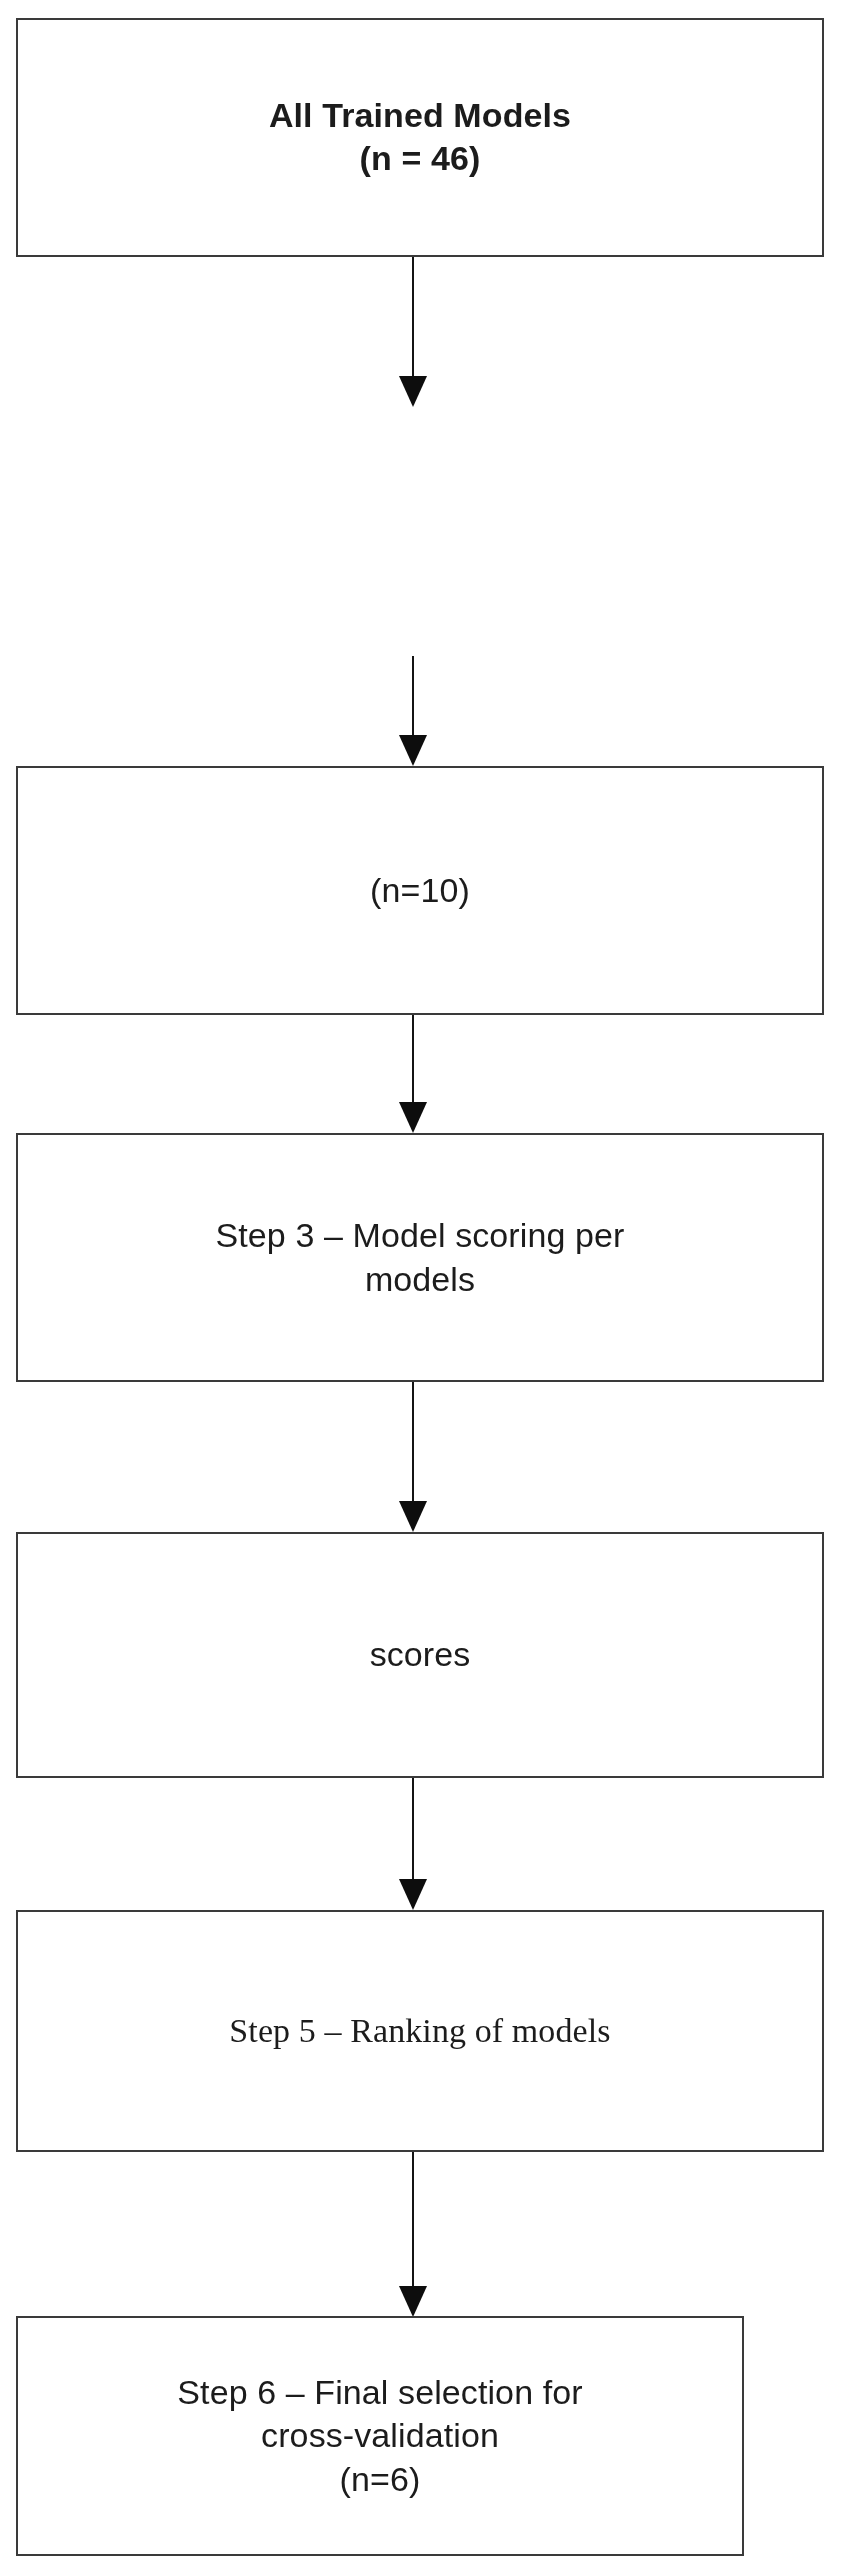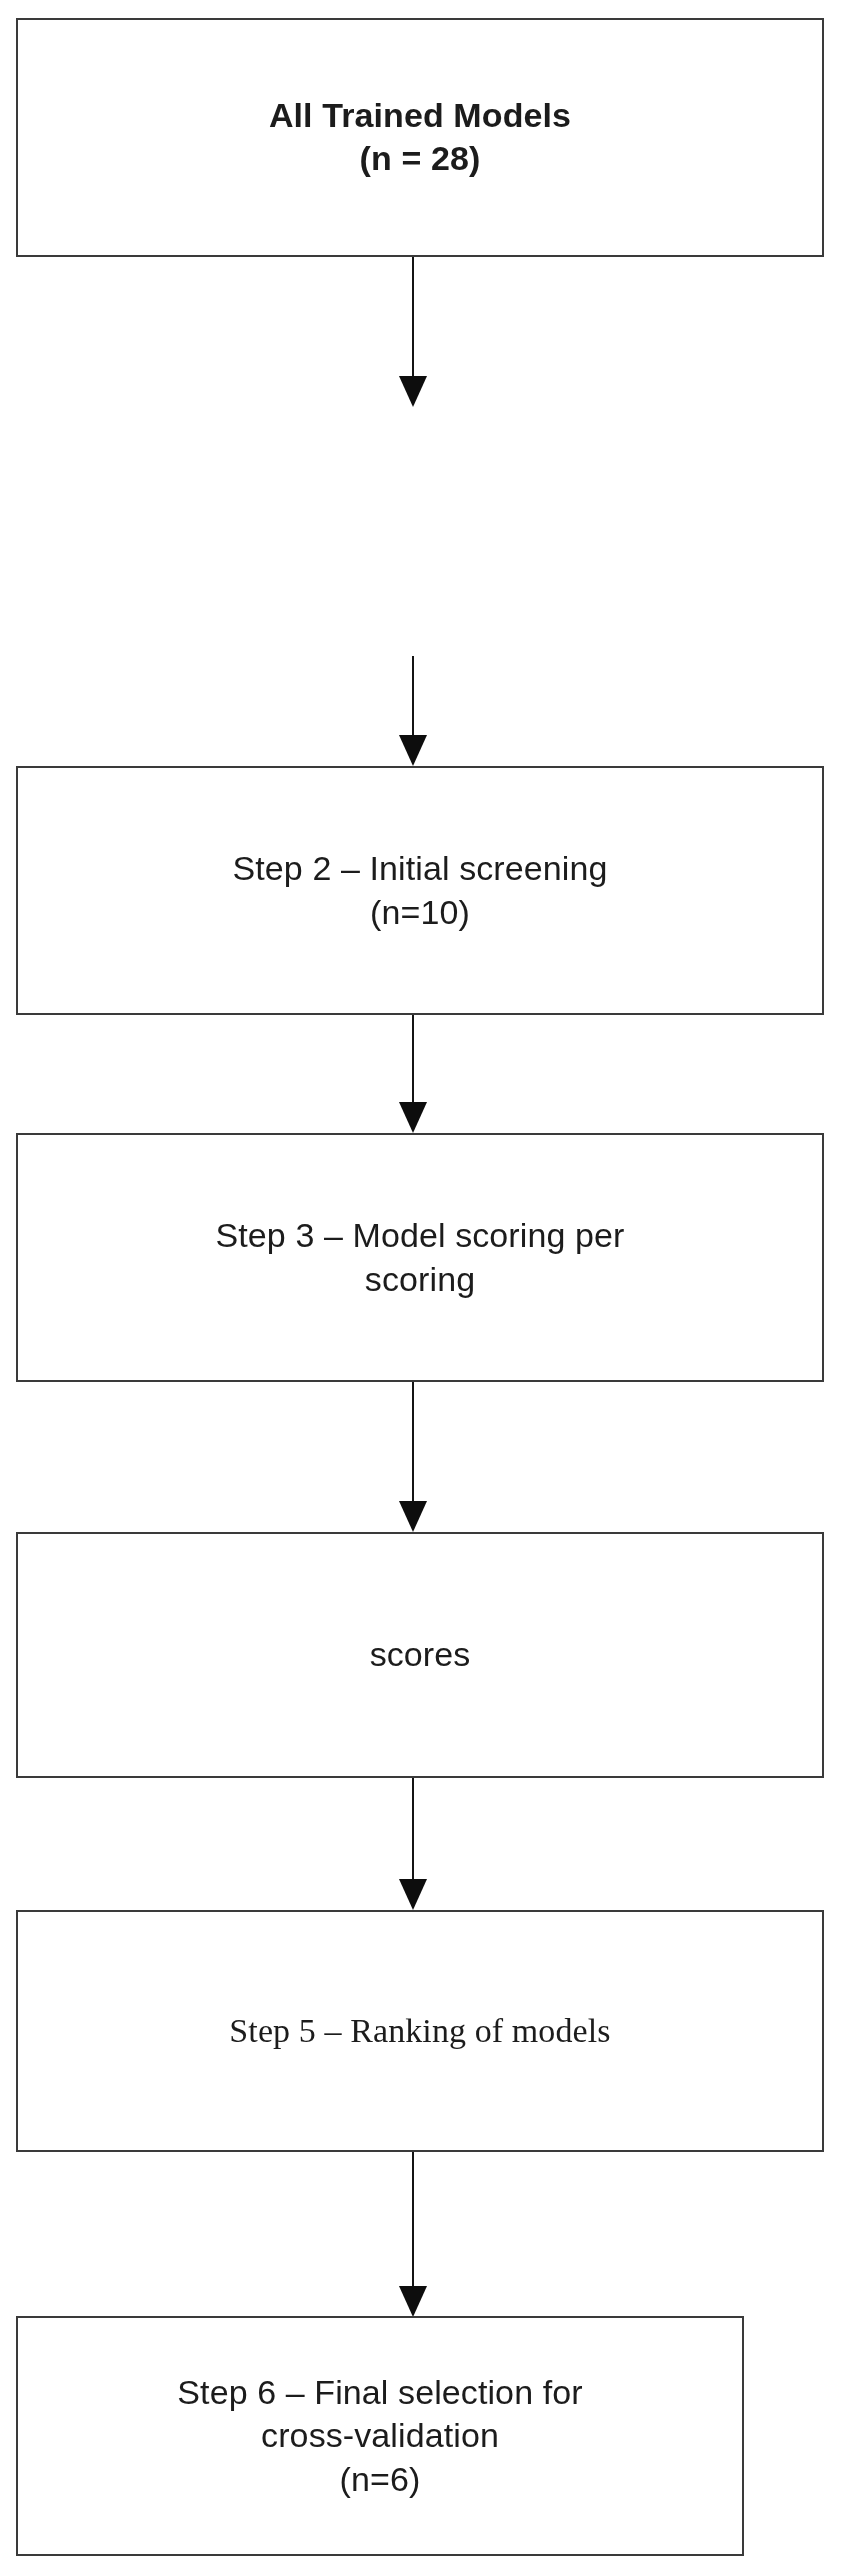--- a/index.html
+++ b/index.html
@@ -68,47 +68,46 @@
     border-top: 31px solid #0d0d0d;
   }
 </style>
 </head>
 <body>
 
 <div id="flowchart">
 
   <div class="node is-bold" style="left:16px; top:17.6px; width:808px; height:239px;">
     <span class="line">All Trained Models</span>
-    <span class="line">(n = 28)</span>
+    <span class="line">(n = 46)</span>
   </div>
 
   <div class="arrow" style="left:413px; top:257px; height:150px;">
     <div class="shaft" style="height:119px;"></div>
     <div class="head" style="top:119px;"></div>
   </div>
 
 
   <div class="arrow" style="left:413px; top:656px; height:110px;">
     <div class="shaft" style="height:79px;"></div>
     <div class="head" style="top:79px;"></div>
   </div>
 
   <div class="node" style="left:16px; top:766px; width:808px; height:249px;">
-    <span class="line">Step 2 – Initial screening</span>
     <span class="line">(n=10)</span>
   </div>
 
   <div class="arrow" style="left:413px; top:1015px; height:117px;">
     <div class="shaft" style="height:87px;"></div>
     <div class="head" style="top:87px;"></div>
   </div>
 
   <div class="node" style="left:16px; top:1133px; width:808px; height:249px;">
     <span class="line">Step 3 – Model scoring per</span>
-    <span class="line">scoring</span>
+    <span class="line">models</span>
   </div>
 
   <div class="arrow" style="left:413px; top:1382px; height:150px;">
     <div class="shaft" style="height:119px;"></div>
     <div class="head" style="top:119px;"></div>
   </div>
 
   <div class="node" style="left:16px; top:1532px; width:808px; height:246px;">
     <span class="line">scores</span>
   </div>

